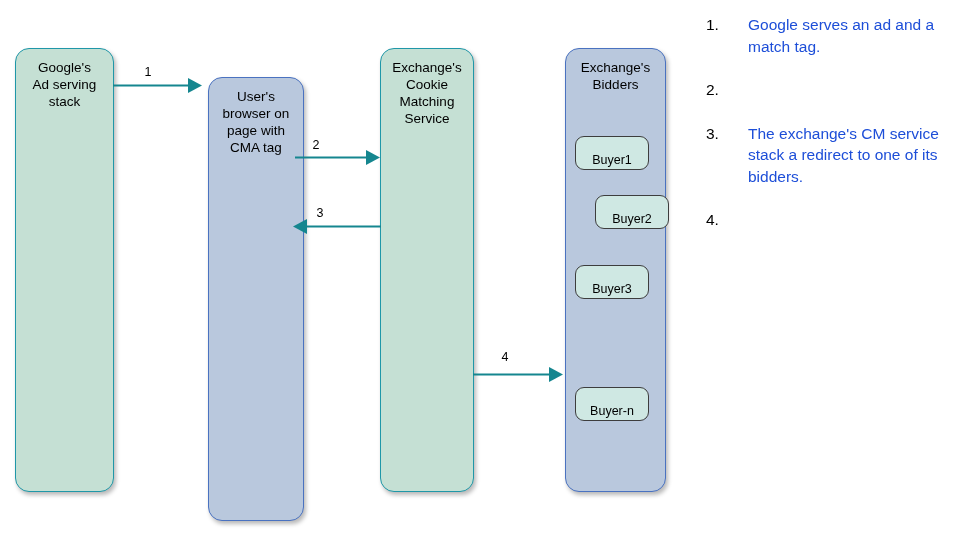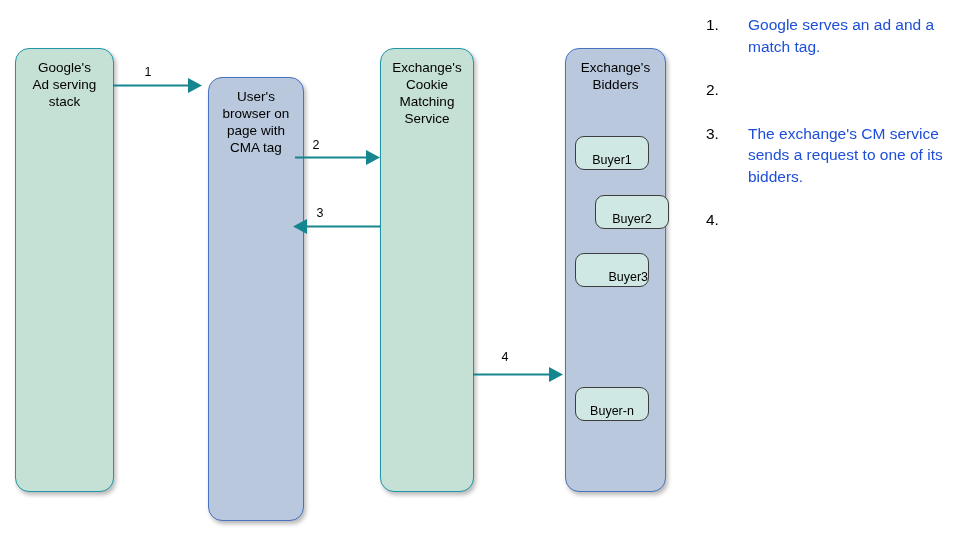--- a/index.html
+++ b/index.html
@@ -65,21 +65,21 @@
     background: #cfe8e3;
     border: 1.1px solid #3d3d3d;
     border-radius: 9px;
     font-size: 12.5px;
     line-height: 46px;
     text-align: center;
     color: #000;
   }
   #buyer-1 { top: 87px;  }
   #buyer-2 { top: 146px; margin-left: 20px; }
-  #buyer-3 { top: 204px; text-align: right; }
+  #buyer-3 { top: 216px; }
   #buyer-n { top: 338px; }
 
   
   .arrow-svg {
     position: absolute;
     overflow: visible;
   }
   .arrow-line {
     stroke: #15868f;
     stroke-width: 2.1;
@@ -195,21 +195,21 @@
       <div class="step-num">1.</div>
       <div class="step-text">Google serves an ad and a match tag.</div>
     </div>
 
     <div class="step-row">
       <div class="step-num">2.</div>
     </div>
 
     <div class="step-row">
       <div class="step-num">3.</div>
-      <div class="step-text">The exchange's CM service sends a request to one of its bidders.</div>
+      <div class="step-text">The exchange's CM service stack a redirect to one of its bidders.</div>
     </div>
 
     <div class="step-row">
       <div class="step-num">4.</div>
     </div>
 
   </div>
 
 </div>
 

